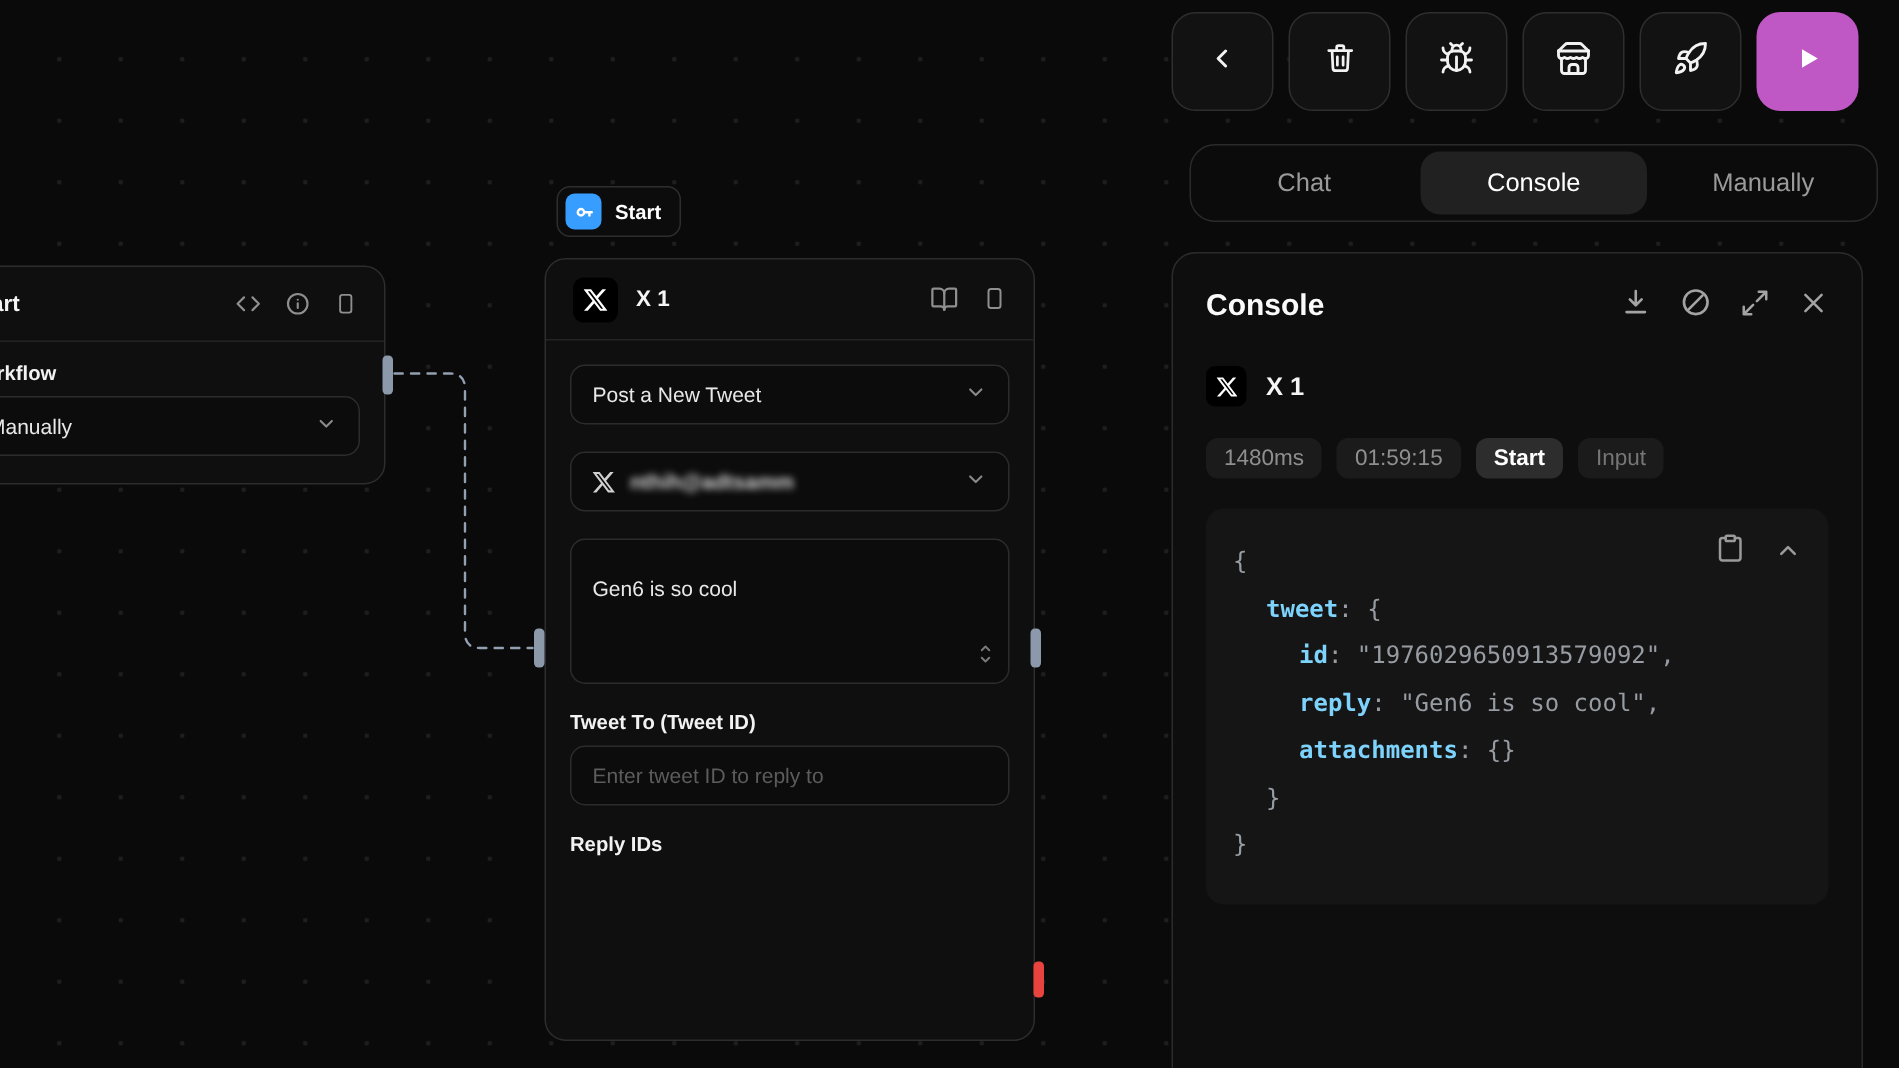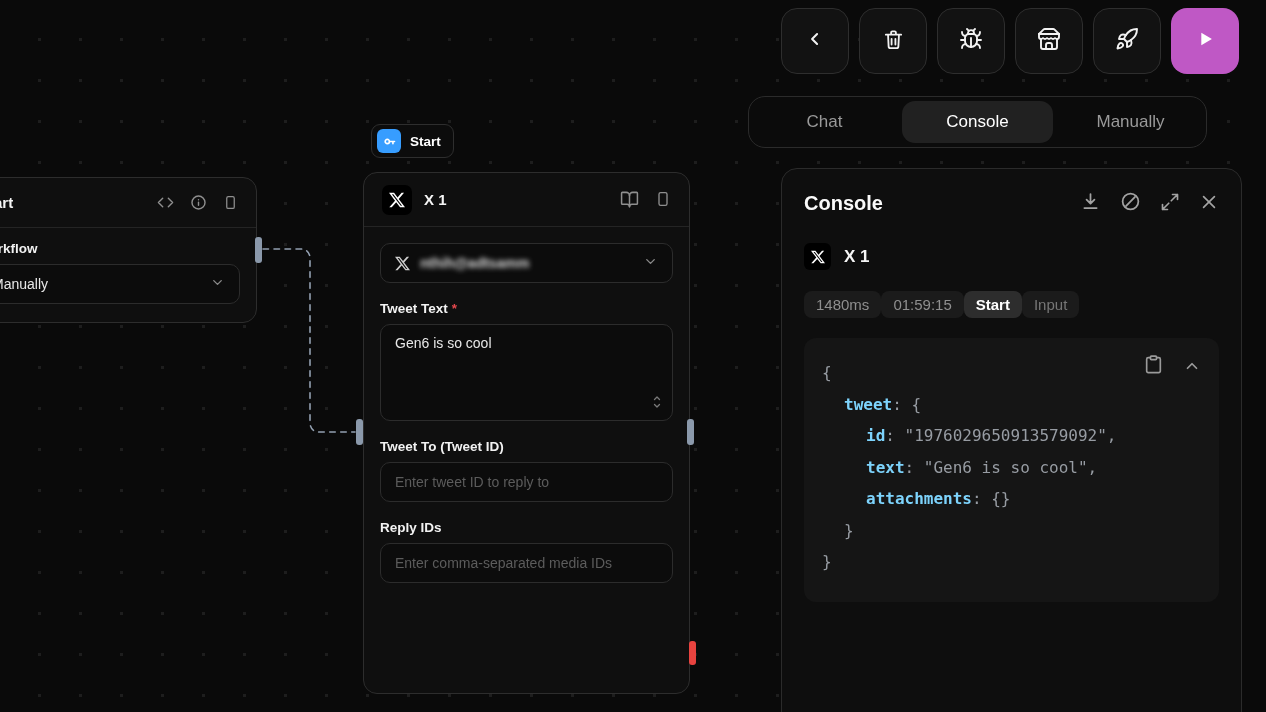--- a/index.html
+++ b/index.html
@@ -20,53 +20,53 @@
   .node-body { padding:16px 16px 18px 16px; }
   .field-label { font-size:13.5px; font-weight:700; color:#f2f2f2; margin-bottom:8px; }
   .req { color:#e5484d; margin-left:4px; }
   .selectbox { height:40px; border:1px solid #2c2c2c; border-radius:10px; background:#0c0c0c;
     display:flex; align-items:center; padding:0 14px; margin-bottom:18px; color:#e8e8e8; font-size:14px; gap:10px;}
   .selectbox .chev { margin-left:auto; color:#8a8a8a; }
   .textfield { width:100%; height:40px; border:1px solid #2c2c2c; border-radius:10px; background:#0c0c0c;
     color:#e8e8e8; font-size:14px; padding:0 14px; margin-bottom:18px; outline:none; font-family:"Liberation Sans",sans-serif;}
   .textfield::placeholder, textarea::placeholder { color:#5c5c5c; }
   .textareabox { position:relative; margin-bottom:18px; }
-  textarea.textfield { height:97px; padding:10px 14px; resize:none; margin-bottom:0; display:block; }
+  textarea.textfield { height:97px; padding:24px 14px; resize:none; margin-bottom:0; display:block; }
   .resize-glyph { position:absolute; right:10px; bottom:8px; color:#7a7a7a; }
   .xlogo { background:#000; border-radius:7px; display:flex; align-items:center; justify-content:center; }
   .obscured { filter:blur(2.6px); opacity:.9; font-weight:700; }
 
   
   .handle { position:absolute; width:7px; height:26px; border-radius:3px; background:#8b99ab; }
   .handle.err { background:#e8433f; height:24px; }
 
   
   .start-badge { position:absolute; display:flex; align-items:center; gap:9px; height:34px;
     padding:0 12px 0 5px; border:1px solid #2e2e2e; border-radius:9px; background:#0c0c0c; }
   .start-ico { width:24px; height:24px; border-radius:6px; background:#379dff; display:flex; align-items:center; justify-content:center; }
   .start-label { font-size:13.5px; font-weight:700; color:#fff; }
 
   
   .tbtn { position:absolute; top:8px; width:68px; height:66px; border-radius:16px; background:#121212;
     border:1px solid #2e2e2e; display:flex; align-items:center; justify-content:center; color:#f2f2f2; cursor:pointer; }
   .tbtn.run { background:#bf58c5; border:none; }
 
-  .tabbar { position:absolute; left:748px; top:96px; width:459px; height:52px; border:1px solid #2b2b2b;
+  .tabbar { position:absolute; left:793px; top:96px; width:459px; height:52px; border:1px solid #2b2b2b;
     border-radius:17px; background:#0b0b0b; display:flex; align-items:stretch; }
   .tab { flex:1; display:flex; align-items:center; justify-content:center; font-size:17px; color:#9a9a9a; cursor:pointer; }
   .tab.active { margin:4px 2px; background:#212121; border-radius:13px; color:#fff; }
 
   .console-panel { position:absolute; left:781px; top:168px; width:461px; height:620px;
     background:#0e0e0e; border:1px solid #2b2b2b; border-radius:16px; padding:22px 22px; }
   .cp-header { display:flex; align-items:center; }
   .cp-title { font-size:20px; font-weight:600; color:#fafafa; }
   .cp-icons { margin-left:auto; display:flex; gap:19px; align-items:center; color:#a3a3a3; }
   .cp-node-row { display:flex; align-items:center; gap:13px; margin-top:27px; }
   .cp-node-name { font-size:17px; font-weight:600; color:#f5f5f5; }
-  .badge-row { display:flex; margin-top:21px; }
+  .badge-row { display:flex; gap:10px; margin-top:21px; }
   .badge { padding:5px 12px; border-radius:8px; background:#1b1b1b; color:#8f8f8f; font-size:15px; }
   .badge.active { background:#2d2d2d; color:#fff; font-weight:600; }
   .badge.dim { color:#767676; }
 
   .codeblock { position:relative; margin-top:20px; background:#151515; border-radius:12px;
     padding:19px 18px 24px 18px; font-family:"DejaVu Sans Mono", monospace; font-size:16px; line-height:31.5px; }
   .cl { white-space:pre; }
   .ind1 { padding-left:22px; } .ind2 { padding-left:44px; }
   .cl .k { color:#7dd3fc; font-weight:700; }
   .cl .p { color:#979ca3; }
@@ -142,46 +142,50 @@
             </svg>
           </span>
         <span>
             <svg width="16" height="18" viewBox="0 0 24 24" fill="none" stroke="currentColor" stroke-width="2">
               <rect x="6" y="2.5" width="12" height="19" rx="2.5"></rect>
             </svg>
           </span>
       </span>
     </div>
     <div class="node-body">
+      <div class="selectbox">
+        <span>Post a New Tweet</span>
+        <span class="chev"><svg width="15" height="15" viewBox="0 0 24 24" fill="none" stroke="currentColor" stroke-width="2.2" stroke-linecap="round" stroke-linejoin="round">
+              <path d="m6 9 6 6 6-6"></path>
+            </svg></span>
+      </div>
 
       <div class="selectbox">
         <span style="display:flex;">
             <svg width="15" height="15" viewBox="0 0 24 24" fill="#cfcfcf">
               <path d="M18.9 1.15h3.68l-8.04 9.19L24 22.85h-7.41l-5.8-7.59-6.64 7.59H.47l8.6-9.83L0 1.15h7.59l5.24 6.93Zm-1.29 19.5h2.04L6.49 3.24H4.3Z"></path>
             </svg>
           </span>
         <span class="obscured">nthih@adtsamm</span>
         <span class="chev"><svg width="15" height="15" viewBox="0 0 24 24" fill="none" stroke="currentColor" stroke-width="2.2" stroke-linecap="round" stroke-linejoin="round">
               <path d="m6 9 6 6 6-6"></path>
             </svg></span>
       </div>
 
-      <div class="field-label"><span>Tweet Text</span><span class="req">*</span></div>
       <div class="textareabox">
         <textarea class="textfield" style="">Gen6 is so cool</textarea>
         <span class="resize-glyph"><svg width="12" height="14" viewBox="0 0 24 28" fill="none" stroke="currentColor" stroke-width="2.6" stroke-linecap="round" stroke-linejoin="round">
               <path d="m7 9 5-5 5 5M7 19l5 5 5-5"></path>
             </svg></span>
       </div>
 
       <div class="field-label">Tweet To (Tweet ID)</div>
       <input class="textfield" placeholder="Enter tweet ID to reply to" style="">
 
       <div class="field-label">Reply IDs</div>
-      <input class="textfield" style="margin-bottom: 0px;" placeholder="Enter comma-separated media IDs">
     </div>
   </div>
   <div class="handle" style="left:356px; top:419px;"></div>
   <div class="handle" style="left:687px; top:419px;"></div>
   <div class="handle err" style="left:689px; top:641px;"></div>
 
   <div class="tbtn" style="left:781px;">
     <span><svg width="20" height="20" viewBox="0 0 24 24" fill="none" stroke="currentColor" stroke-width="2.4" stroke-linecap="round" stroke-linejoin="round">
           <path d="m14.5 6-6 6 6 6"></path>
         </svg></span>
@@ -269,19 +273,19 @@
               <rect x="8.5" y="2.5" width="7" height="4" rx="1"></rect>
               <path d="M15.5 4.2H18a1.8 1.8 0 0 1 1.8 1.8v13.5a1.8 1.8 0 0 1-1.8 1.8H6a1.8 1.8 0 0 1-1.8-1.8V6A1.8 1.8 0 0 1 6 4.2h2.5"></path>
             </svg></span>
         <span><svg width="18" height="18" viewBox="0 0 24 24" fill="none" stroke="currentColor" stroke-width="2.3" stroke-linecap="round" stroke-linejoin="round">
               <path d="m6 15 6-6 6 6"></path>
             </svg></span>
       </div>
       <div class="cl"><span class="p">{</span></div>
       <div class="cl ind1"><span class="k">tweet</span><span class="p">: {</span></div>
       <div class="cl ind2"><span class="k">id</span><span class="p">: "1976029650913579092",</span></div>
-      <div class="cl ind2"><span class="k">text</span><span class="p">: "Gen6 is so cool",</span></div>
+      <div class="cl ind2"><span class="k">reply</span><span class="p">: "Gen6 is so cool",</span></div>
       <div class="cl ind2"><span class="k">attachments</span><span class="p">: {}</span></div>
       <div class="cl ind1"><span class="p">}</span></div>
       <div class="cl"><span class="p">}</span></div>
     </div>
   </div>
 </div>
 
 </body></html>

